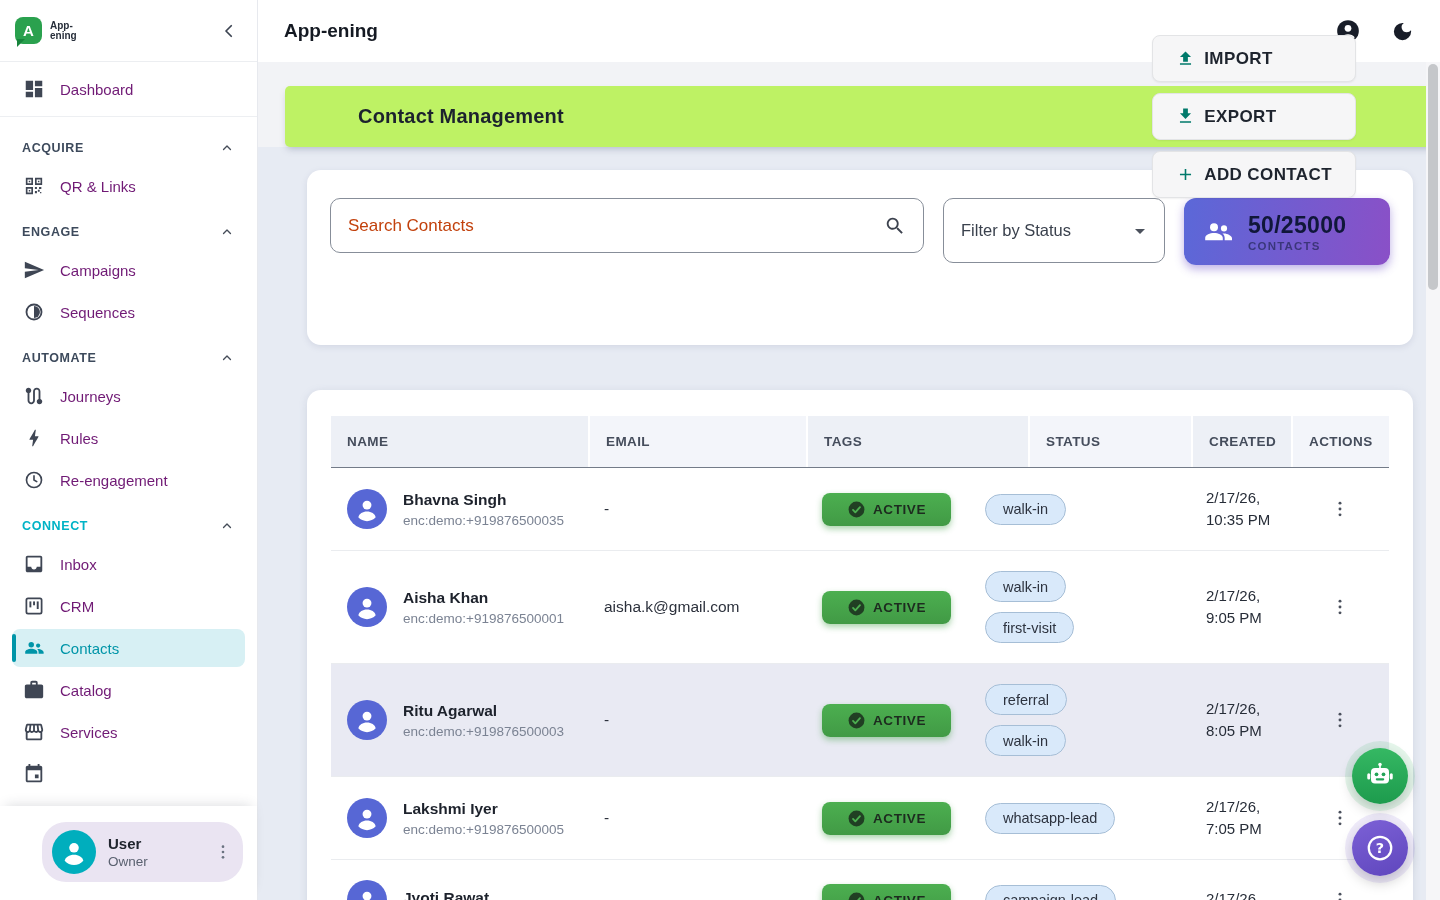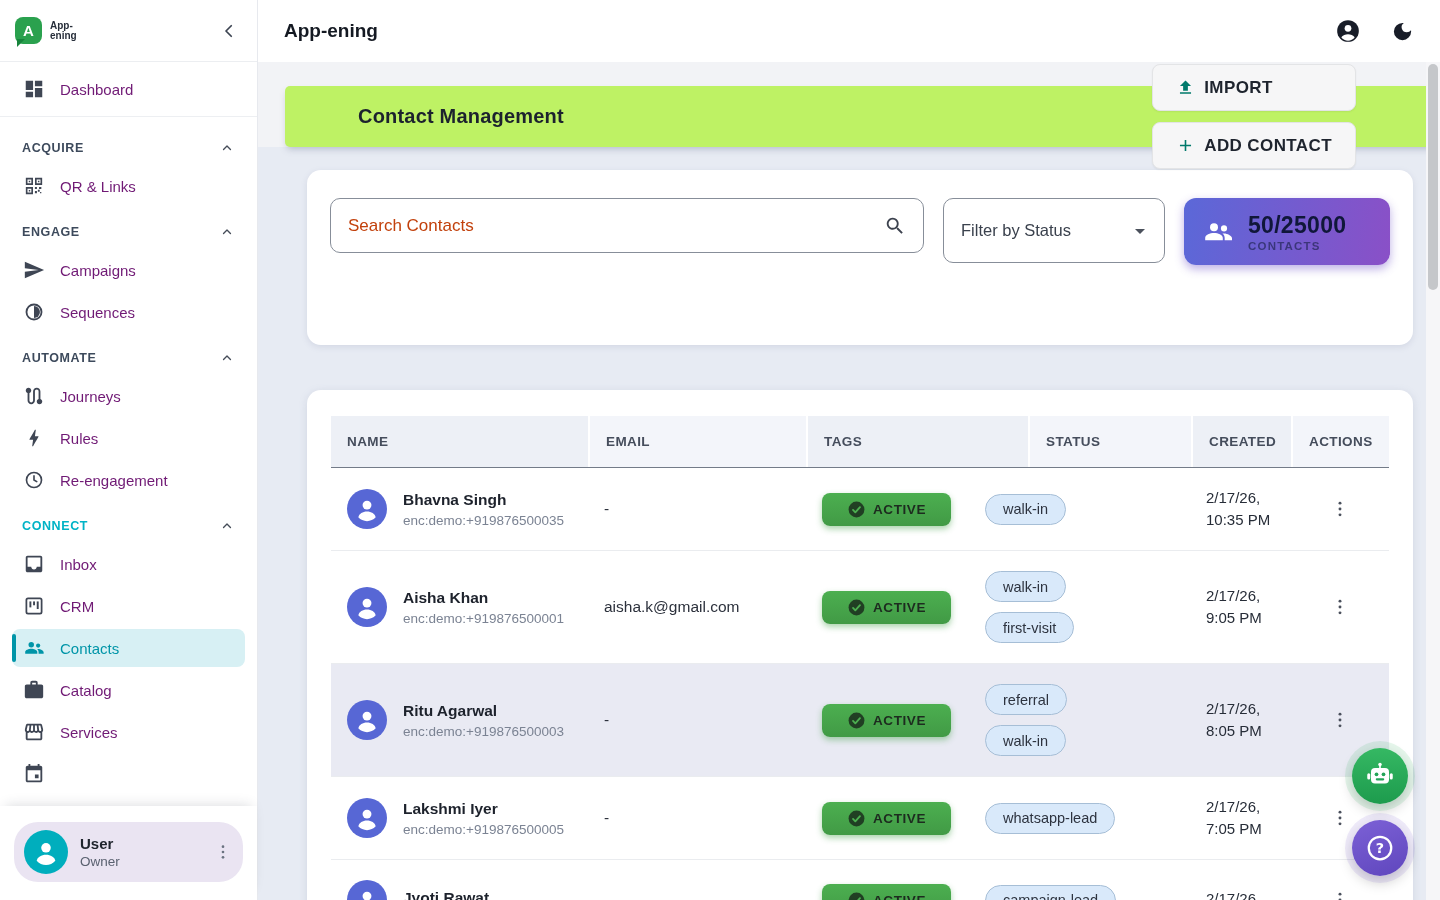--- a/index.html
+++ b/index.html
@@ -29,21 +29,21 @@
   .nav-item.active::before { content:""; position:absolute; left:0; top:5px; bottom:5px; width:4px;
               border-radius:2px; background:#0095a8; }
   .nav-hr { height:1px; background:#edeff2; margin:8px -8px; }
   .sec-head { display:flex; align-items:center; padding:15px 14px 7px 14px; cursor:pointer; }
   .sec-label { font-size:12.5px; font-weight:bold; letter-spacing:.6px; color:#3d4a5c; }
   .sec-head.accent .sec-label { color:#00b3c6; }
   .sec-chev { margin-left:auto; width:16px; height:16px; color:#454c58; }
   .user-area { flex:0 0 auto; background:#fff; padding:16px 14px 18px;
                box-shadow:0 -6px 12px -6px rgba(40,45,60,.18); }
   .user-card { background:#eae4f2; border-radius:24px; height:60px; display:flex; align-items:center;
-               gap:12px; padding:0 10px 0 10px; cursor:pointer; }
+               gap:12px; padding:0 10px 0 10px; cursor:pointer;margin-left:28px; }
   .user-avatar { width:44px; height:44px; border-radius:50%; background:#00aebd; flex:0 0 44px;
                display:flex; align-items:center; justify-content:center; }
   .user-avatar svg { width:28px; height:28px; }
   .user-name { font-size:15px; font-weight:bold; color:#20252e; }
   .user-role { font-size:13.5px; color:#5a6170; margin-top:2px; }
   .ukebab { margin-left:auto; width:20px; height:20px; color:#6a7280; cursor:pointer; }
 
   
   .main { margin-left:258px; width:1182px; height:900px; display:flex; flex-direction:column; }
   .top-header { height:62px; flex:0 0 62px; background:#fff; display:flex; align-items:center;
@@ -374,20 +374,28 @@
           <span class="bic">
               <svg viewBox="0 0 24 24" fill="currentColor">
                 <path d="M9 16h6v-6h4l-7-7-7 7h4zM5 18h14v2H5z"></path>
               </svg>
             </span>
           <span>IMPORT</span>
         </button>
         <button class="tbtn">
           <span class="bic">
               <svg viewBox="0 0 24 24" fill="currentColor">
+                <path d="M9 2h6v6h4l-7 7-7-7h4V2zM5 18h14v2H5z"></path>
+              </svg>
+            </span>
+          <span>EXPORT</span>
+        </button>
+        <button class="tbtn">
+          <span class="bic">
+              <svg viewBox="0 0 24 24" fill="currentColor">
                 <path d="M11 5h2v6h6v2h-6v6h-2v-6H5v-2h6z"></path>
               </svg>
             </span>
           <span>ADD CONTACT</span>
         </button>
       </div>
     </div>
   </div>
   <div class="content">
     <div class="search-card">

